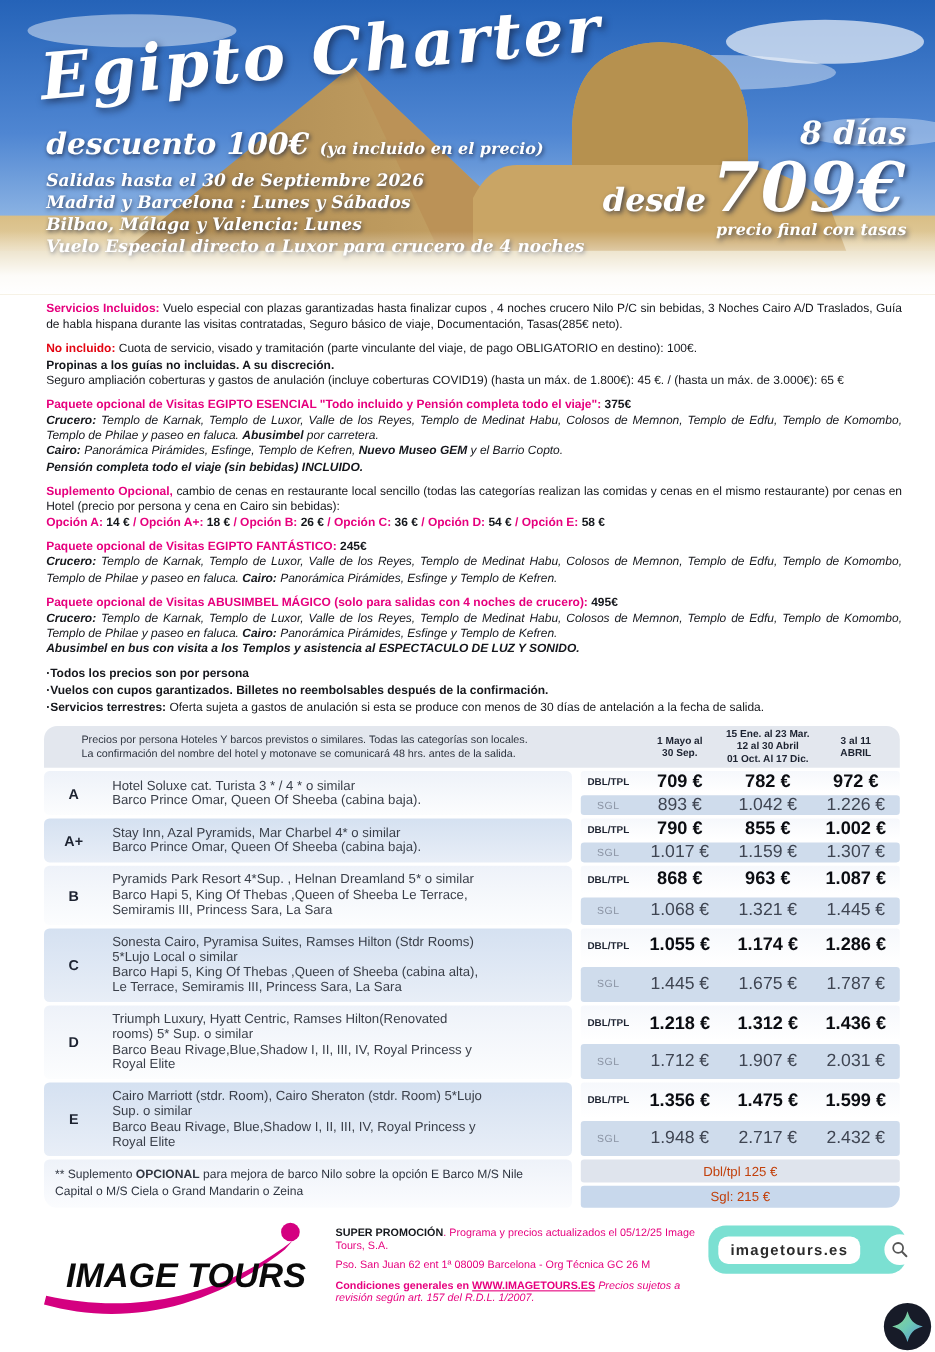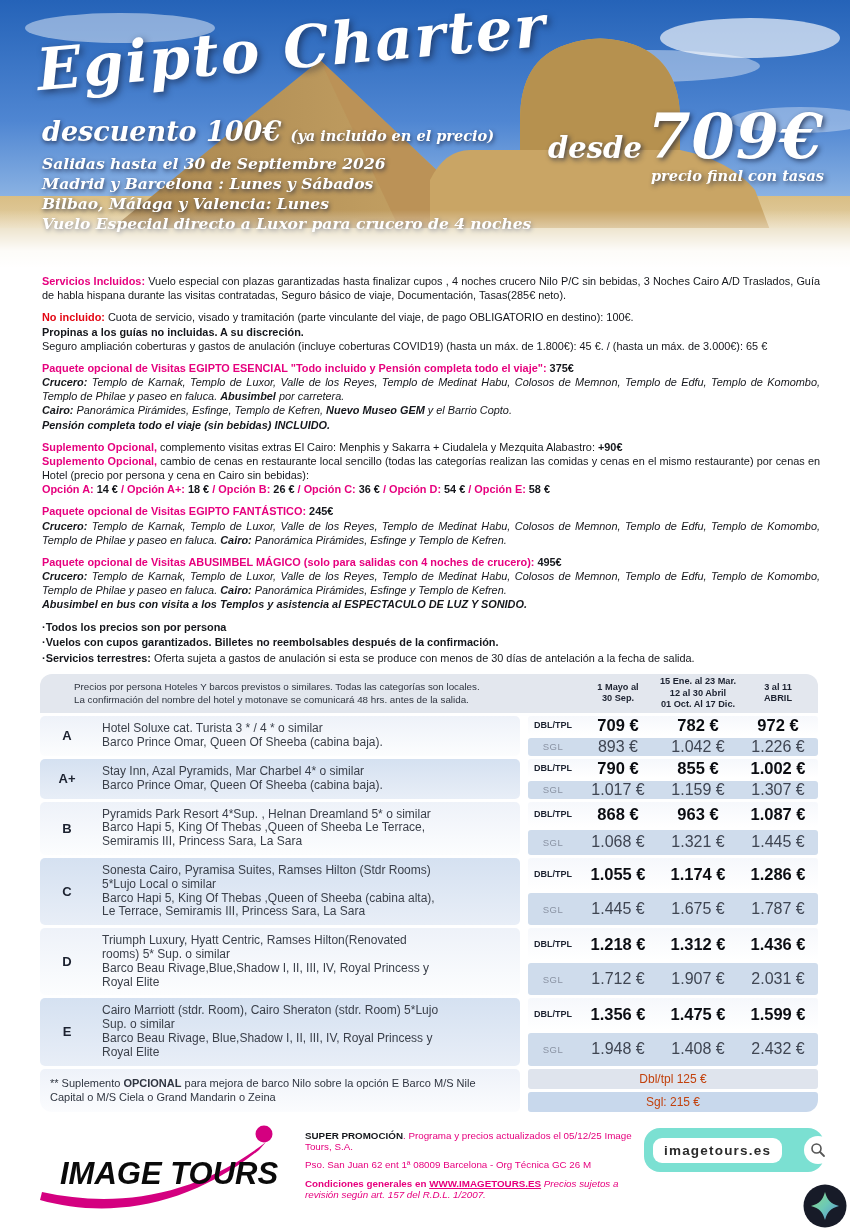--- a/index.html
+++ b/index.html
@@ -140,20 +140,21 @@
         <span class="note">(ya incluido en el precio)</span>
       </div>
       <div class="hero-lines">
         <div>Salidas hasta el 30 de Septiembre 2026</div>
         <div>Madrid y Barcelona : Lunes y Sábados</div>
         <div>Bilbao, Málaga y Valencia: Lunes</div>
         <div>Vuelo Especial directo a Luxor para crucero de 4 noches</div>
       </div>
     </div>
     <div class="hero-right">
+      <div class="days">8 días</div>
       <div class="desde-row">
         <span class="desde">desde</span>
         <span class="big-price">709€</span>
       </div>
       <div class="tax-note">precio final con tasas</div>
     </div>
     <div class="hero-fade"></div>
   </header>
 
   <main class="content">
@@ -180,21 +181,20 @@
       <div class="it">
         <span class="b">Cairo:</span>
         <span>Panorámica Pirámides, Esfinge, Templo de Kefren,</span>
         <span class="b">Nuevo Museo GEM</span>
         <span>y el Barrio Copto.</span>
       </div>
       <div class="it b">Pensión completa todo el viaje (sin bebidas) INCLUIDO.</div>
     </div>
 
     <div class="para">
-      <div><span class="magenta b">Suplemento Opcional,</span> <span>complemento visitas extras El Cairo: Menphis y Sakarra + Ciudalela y Mezquita Alabastro:</span> <span class="b">+90€</span></div>
       <div class="just"><span class="magenta b">Suplemento Opcional,</span> <span>cambio de cenas en restaurante local sencillo (todas las categorías realizan las comidas y cenas en el mismo restaurante) por cenas en Hotel (precio por persona  y cena en Cairo sin bebidas):</span></div>
       <div class="options">
         <span class="magenta">Opción A:</span> <span>14 €</span>
         <span class="magenta">/</span>
         <span class="magenta">Opción A+:</span> <span>18 €</span>
         <span class="magenta">/</span>
         <span class="magenta">Opción B:</span> <span>26 €</span>
         <span class="magenta">/</span>
         <span class="magenta">Opción C:</span> <span>36 €</span>
         <span class="magenta">/</span>
@@ -386,21 +386,21 @@
       <div class="pt-prices">
         <div class="pt-sub dbl">
           <div class="pt-plabel">DBL/TPL</div>
           <div class="pt-price">1.356 €</div>
           <div class="pt-price">1.475 €</div>
           <div class="pt-price">1.599 €</div>
         </div>
         <div class="pt-sub sgl">
           <div class="pt-plabel">SGL</div>
           <div class="pt-price">1.948 €</div>
-          <div class="pt-price">1.408 €</div>
+          <div class="pt-price">2.717 €</div>
           <div class="pt-price">2.432 €</div>
         </div>
       </div>
     </div>
 
     <div class="pt-row pt-foot">
       <div class="pt-left">
         <div class="pt-footnote">
           <span>** Suplemento </span><span class="b">OPCIONAL</span><span> para mejora de barco Nilo sobre la opción E  Barco M/S Nile Capital o M/S Ciela  o Grand Mandarin o Zeina</span>
         </div>

